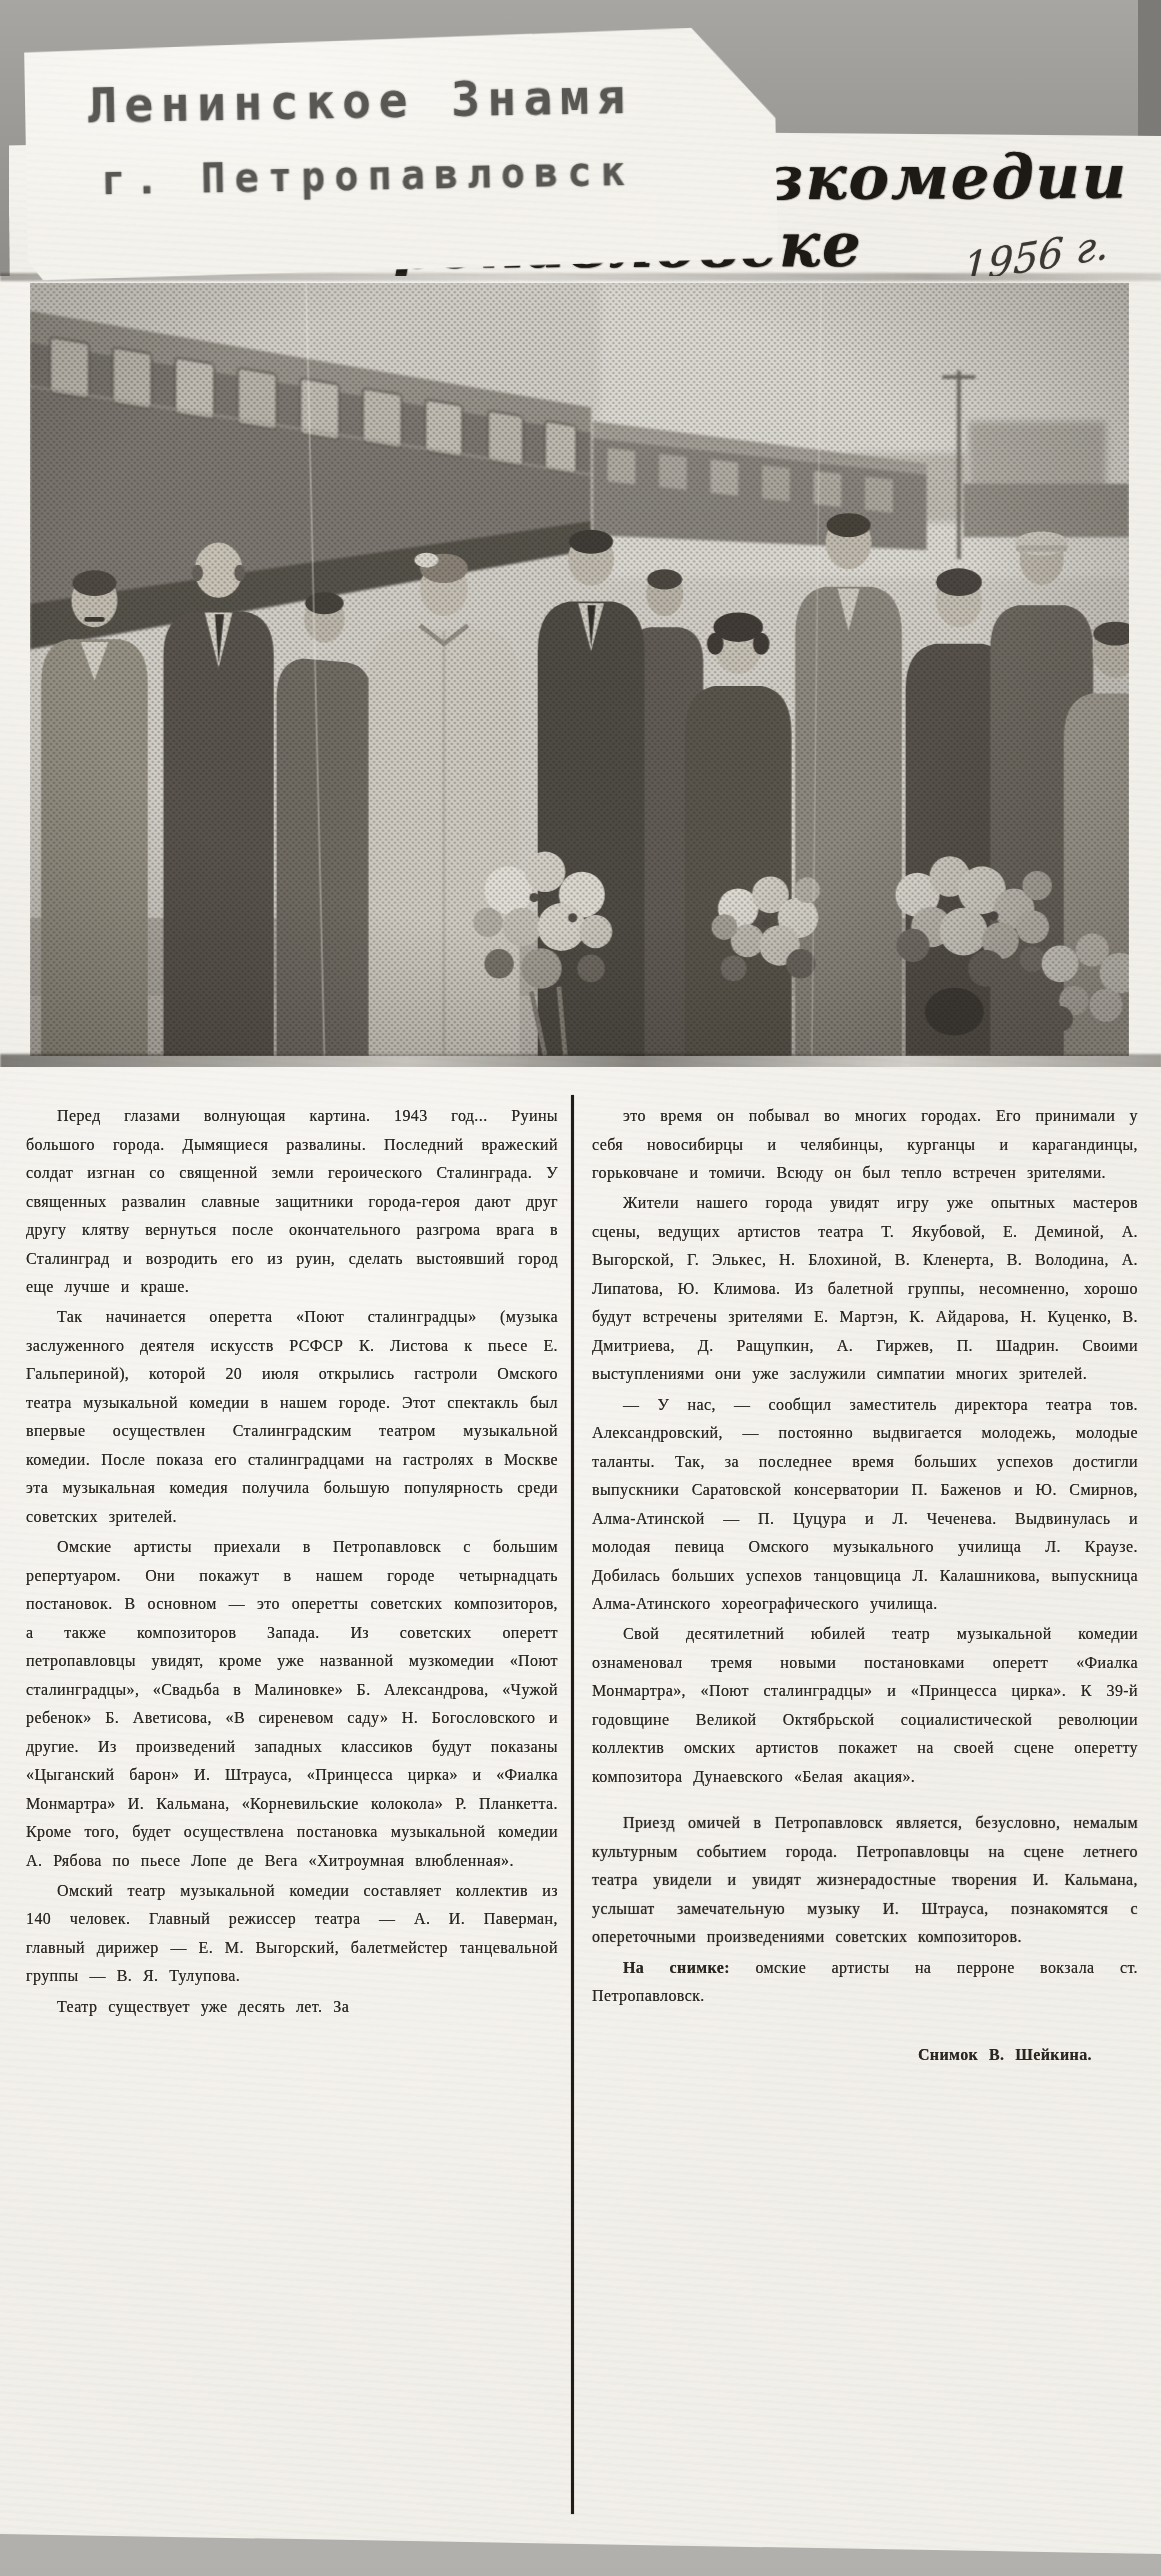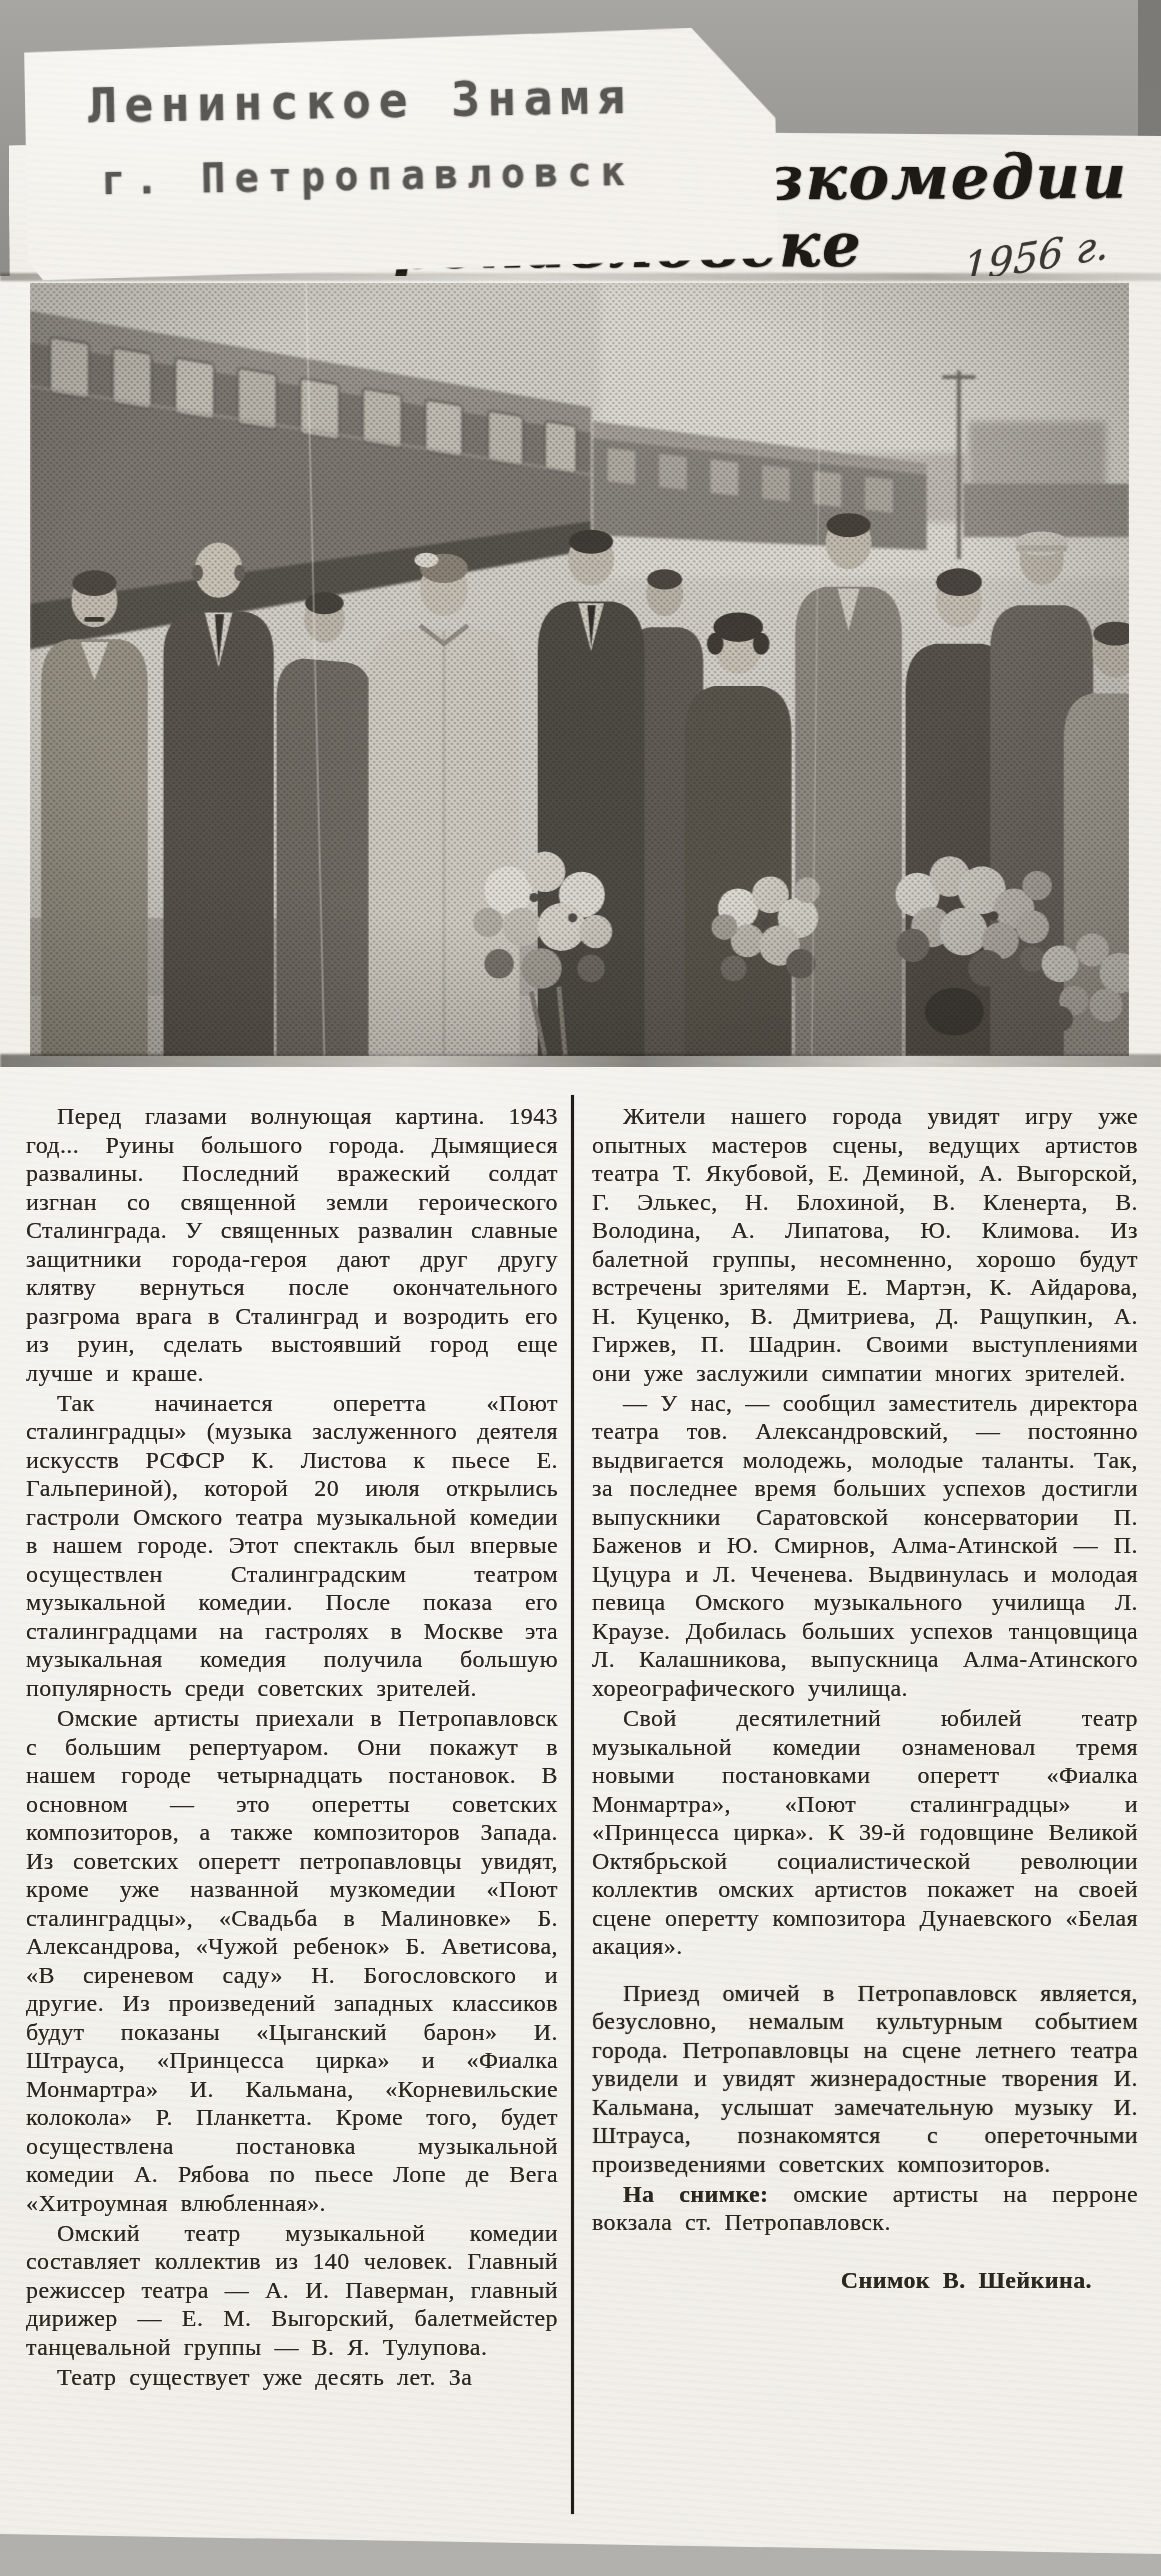--- a/index.html
+++ b/index.html
@@ -35,21 +35,21 @@
   .photo-paper{left:0;top:276px;width:1162px;height:791px;}
   .photo-frame{position:absolute;left:30px;top:7.4px;width:1099px;height:773px;overflow:hidden;background:#d8d5ce;}
   .photo-frame svg{display:block;}
   .tear-band{position:absolute;left:0;top:1054px;width:1162px;height:16.6px;filter:blur(1.1px);
     background:linear-gradient(90deg,rgba(28,25,20,.55),rgba(70,64,58,.25) 35%,rgba(30,27,22,.5) 55%,rgba(95,90,84,.22) 78%,rgba(40,36,31,.4));}
   .tear-band2{position:absolute;left:0;top:273px;width:1162px;height:8.3px;filter:blur(0.9px);
     background:linear-gradient(90deg,rgba(40,36,30,.38),rgba(90,84,76,.18) 45%,rgba(40,36,30,.34) 80%,rgba(40,36,30,.15));}
   
   .text-paper{left:0;top:1067px;width:1162px;height:1490px;
     clip-path:polygon(0 0,100% 0,100% 1487px,0 1467px);}
-  .col{position:absolute;top:35px;color:#2a2620;font-size:24px;line-height:28.5px;text-align:justify;
+  .col{position:absolute;top:35px;color:#2a2620;font-size:16px;line-height:28.5px;text-align:justify;
     word-spacing:6.4px;letter-spacing:0.4px;text-shadow:0 0 0.6px rgba(42,38,32,.72);}
   .col p{margin:0 0 1.8px 0;text-indent:31px;}
   .col-left{left:26px;width:532px;}
   .col-right{left:592px;width:546px;}
   .divider{position:absolute;left:571px;top:28px;width:2.8px;height:1419px;background:#201d19;
     box-shadow:0 0 0.9px rgba(32,29,25,.8);}
   p.lede{font-weight:normal;margin-top:18px;text-shadow:0 0 0.9px rgba(42,38,32,.8);}
   .caption-lead{font-weight:bold;}
   .credits{margin-top:5.5px;font-weight:bold;line-height:31px;}
   .credit-line{text-align:right;text-indent:0;}
@@ -263,20 +263,21 @@
   <div class="paper text-paper">
     <div class="col col-left">
       <p>Перед глазами волнующая картина. 1943 год... Руины большого города. Дымящиеся развалины. Последний вражеский солдат изгнан со священной земли героического Сталинграда. У священных развалин славные защитники города-героя дают друг другу клятву вернуться после окончательного разгрома врага в Сталинград и возродить его из руин, сделать выстоявший город еще лучше и краше.</p>
       <p>Так начинается оперетта «Поют сталинградцы» (музыка заслуженного деятеля искусств РСФСР К. Листова к пьесе Е. Гальпериной), которой 20 июля открылись гастроли Омского театра музыкальной комедии в нашем городе. Этот спектакль был впервые осуществлен Сталинградским театром музыкальной комедии. После показа его сталинградцами на гастролях в Москве эта музыкальная комедия получила большую популярность среди советских зрителей.</p>
       <p>Омские артисты приехали в Петропавловск с большим репертуаром. Они покажут в нашем городе четырнадцать постановок. В основном — это оперетты советских композиторов, а также композиторов Запада. Из советских оперетт петропавловцы увидят, кроме уже названной музкомедии «Поют сталинградцы», «Свадьба в Малиновке» Б. Александрова, «Чужой ребенок» Б. Аветисова, «В сиреневом саду» Н. Богословского и другие. Из произведений западных классиков будут показаны «Цыганский барон» И. Штрауса, «Принцесса цирка» и «Фиалка Монмартра» И. Кальмана, «Корневильские колокола» Р. Планкетта. Кроме того, будет осуществлена постановка музыкальной комедии А. Рябова по пьесе Лопе де Вега «Хитроумная влюбленная».</p>
       <p>Омский театр музыкальной комедии составляет коллектив из 140 человек. Главный режиссер театра — А. И. Паверман, главный дирижер — Е. М. Выгорский, балетмейстер танцевальной группы — В. Я. Тулупова.</p>
       <p>Театр существует уже десять лет. За</p>
     </div>
     <div class="divider"></div>
     <div class="col col-right">
+      <p>это время он побывал во многих городах. Его принимали у себя новосибирцы и челябинцы, курганцы и карагандинцы, горьковчане и томичи. Всюду он был тепло встречен зрителями.</p>
       <p>Жители нашего города увидят игру уже опытных мастеров сцены, ведущих артистов театра Т. Якубовой, Е. Деминой, А. Выгорской, Г. Элькес, Н. Блохиной, В. Кленерта, В. Володина, А. Липатова, Ю. Климова. Из балетной группы, несомненно, хорошо будут встречены зрителями Е. Мартэн, К. Айдарова, Н. Куценко, В. Дмитриева, Д. Ращупкин, А. Гиржев, П. Шадрин. Своими выступлениями они уже заслужили симпатии многих зрителей.</p>
       <p>— У нас, — сообщил заместитель директора театра тов. Александровский, — постоянно выдвигается молодежь, молодые таланты. Так, за последнее время больших успехов достигли выпускники Саратовской консерватории П. Баженов и Ю. Смирнов, Алма-Атинской — П. Цуцура и Л. Чеченева. Выдвинулась и молодая певица Омского музыкального училища Л. Краузе. Добилась больших успехов танцовщица Л. Калашникова, выпускница Алма-Атинского хореографического училища.</p>
       <p>Свой десятилетний юбилей театр музыкальной комедии ознаменовал тремя новыми постановками оперетт «Фиалка Монмартра», «Поют сталинградцы» и «Принцесса цирка». К 39-й годовщине Великой Октябрьской социалистической революции коллектив омских артистов покажет на своей сцене оперетту композитора Дунаевского «Белая акация».</p>
       <p class="lede">Приезд омичей в Петропавловск является, безусловно, немалым культурным событием города. Петропавловцы на сцене летнего театра увидели и увидят жизнерадостные творения И. Кальмана, услышат замечательную музыку И. Штрауса, познакомятся с опереточными произведениями советских композиторов.</p>
       <p><span class="caption-lead">На снимке:</span><span> омские артисты на перроне вокзала ст. Петропавловск.</span></p>
       <div class="credits">
         <div class="credit-line credit-line2">Снимок В. Шейкина.</div>
       </div>
     </div>
   </div>

